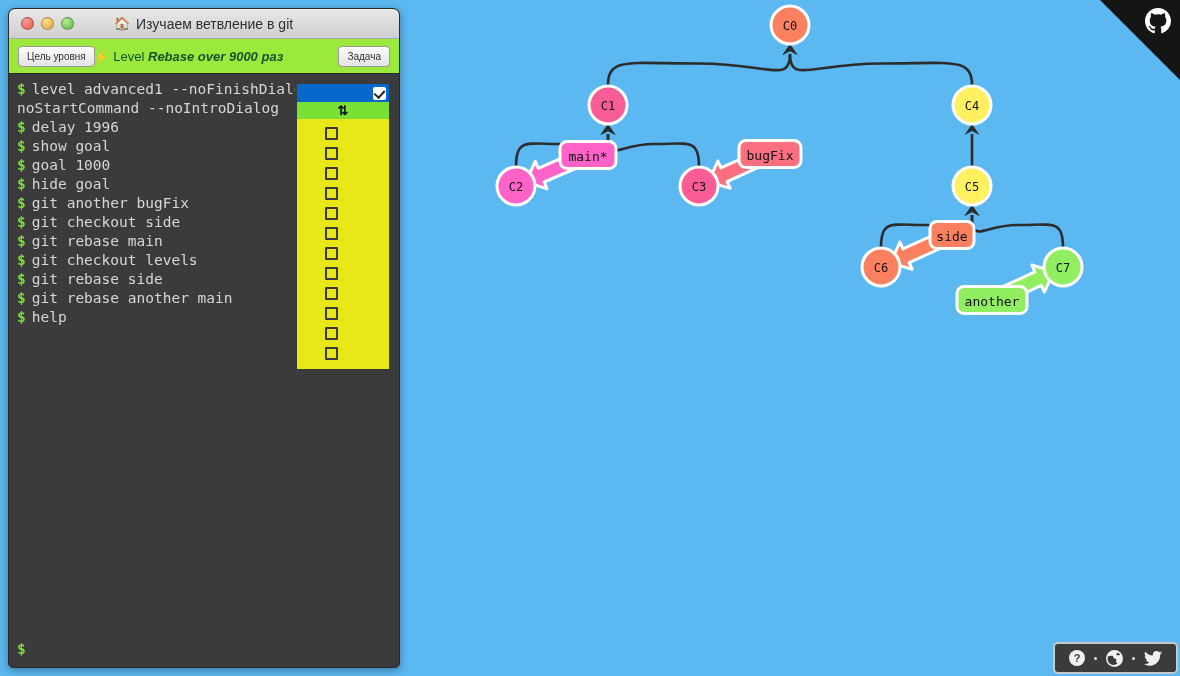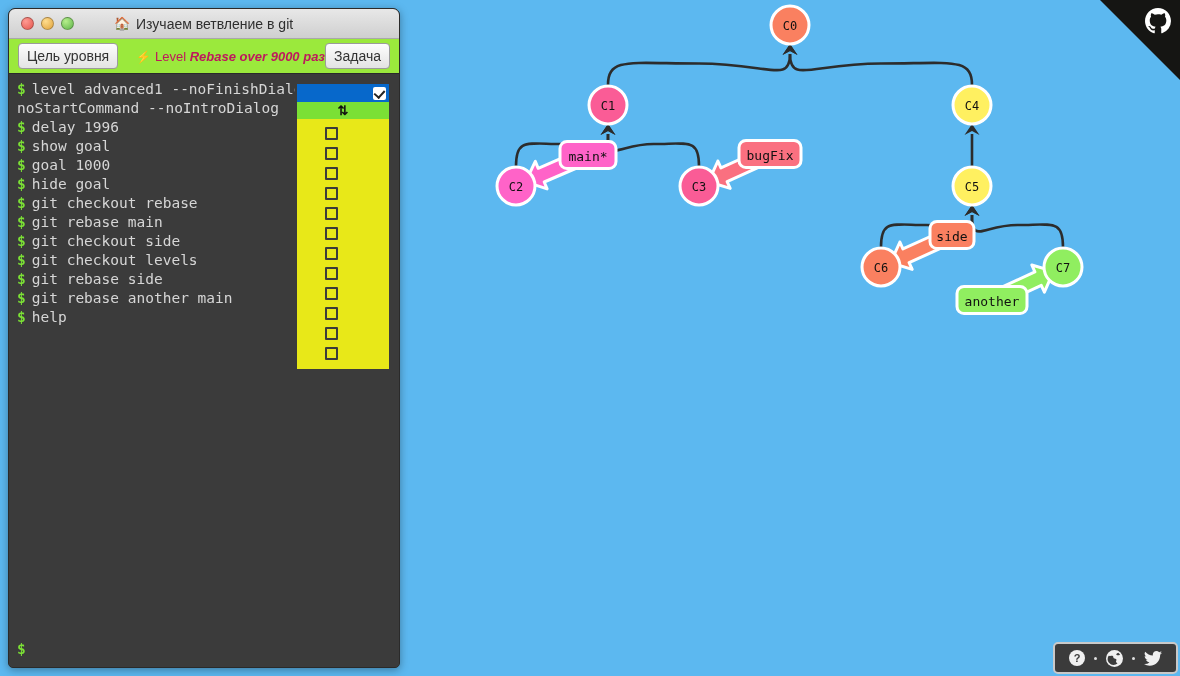--- a/index.html
+++ b/index.html
@@ -62,28 +62,28 @@
     flex: 0 0 35px; height: 35px;
     background: #9BE93C;
     display: flex; align-items: center; justify-content: space-between;
     padding: 0 9px;
     border-bottom: 1px solid #2a2a2a;
   }
   .ui-btn {
     background: linear-gradient(#fdfdfd, #e3e3e3);
     border: 1px solid #9b9b9b;
     border-radius: 4px;
-    font-size: 14px; color: #333;
+    font-size: 10px; color: #333;
     padding: 4px 8px;
     cursor: pointer;
     white-space: nowrap;
     font-family: "Liberation Sans", sans-serif;
   }
   #level-title {
-    font-size: 13px; color: #be185d; flex: 1; text-align: right;
+    font-size: 13px; color: #14532d; flex: 1; text-align: left;
     white-space: nowrap; overflow: hidden;
   }
   #level-title .bolt { font-size: 12px; }
   #level-title .lvl-name { font-style: italic; font-weight: bold; }
 
   
   #term {
     flex: 1 1 auto; position: relative;
     background: #3b3b3b;
     padding: 6px 8px 0 8px;
@@ -214,23 +214,23 @@
       <button class="ui-btn">Задача</button>
     </div>
 
     <div id="term">
       <div id="cmdlist">
           <div class="cmd"><span class="dollar">$</span><span>level advanced1 --noFinishDialog --noStartCommand --noIntroDialog</span></div>
           <div class="cmd"><span class="dollar">$</span><span>delay 1996</span></div>
           <div class="cmd"><span class="dollar">$</span><span>show goal</span></div>
           <div class="cmd"><span class="dollar">$</span><span>goal 1000</span></div>
           <div class="cmd"><span class="dollar">$</span><span>hide goal</span></div>
-          <div class="cmd"><span class="dollar">$</span><span>git checkout rebase</span></div>
+          <div class="cmd"><span class="dollar">$</span><span>git another bugFix</span></div>
+          <div class="cmd"><span class="dollar">$</span><span>git checkout side</span></div>
           <div class="cmd"><span class="dollar">$</span><span>git rebase main</span></div>
-          <div class="cmd"><span class="dollar">$</span><span>git checkout side</span></div>
           <div class="cmd"><span class="dollar">$</span><span>git checkout levels</span></div>
           <div class="cmd"><span class="dollar">$</span><span>git rebase side</span></div>
           <div class="cmd"><span class="dollar">$</span><span>git rebase another main</span></div>
           <div class="cmd"><span class="dollar">$</span><span>help</span></div>
         </div>
       <div id="prompt-bottom">$</div>
 
       <div id="queue">
         <div id="queue-head">
           <span class="chk"></span>

